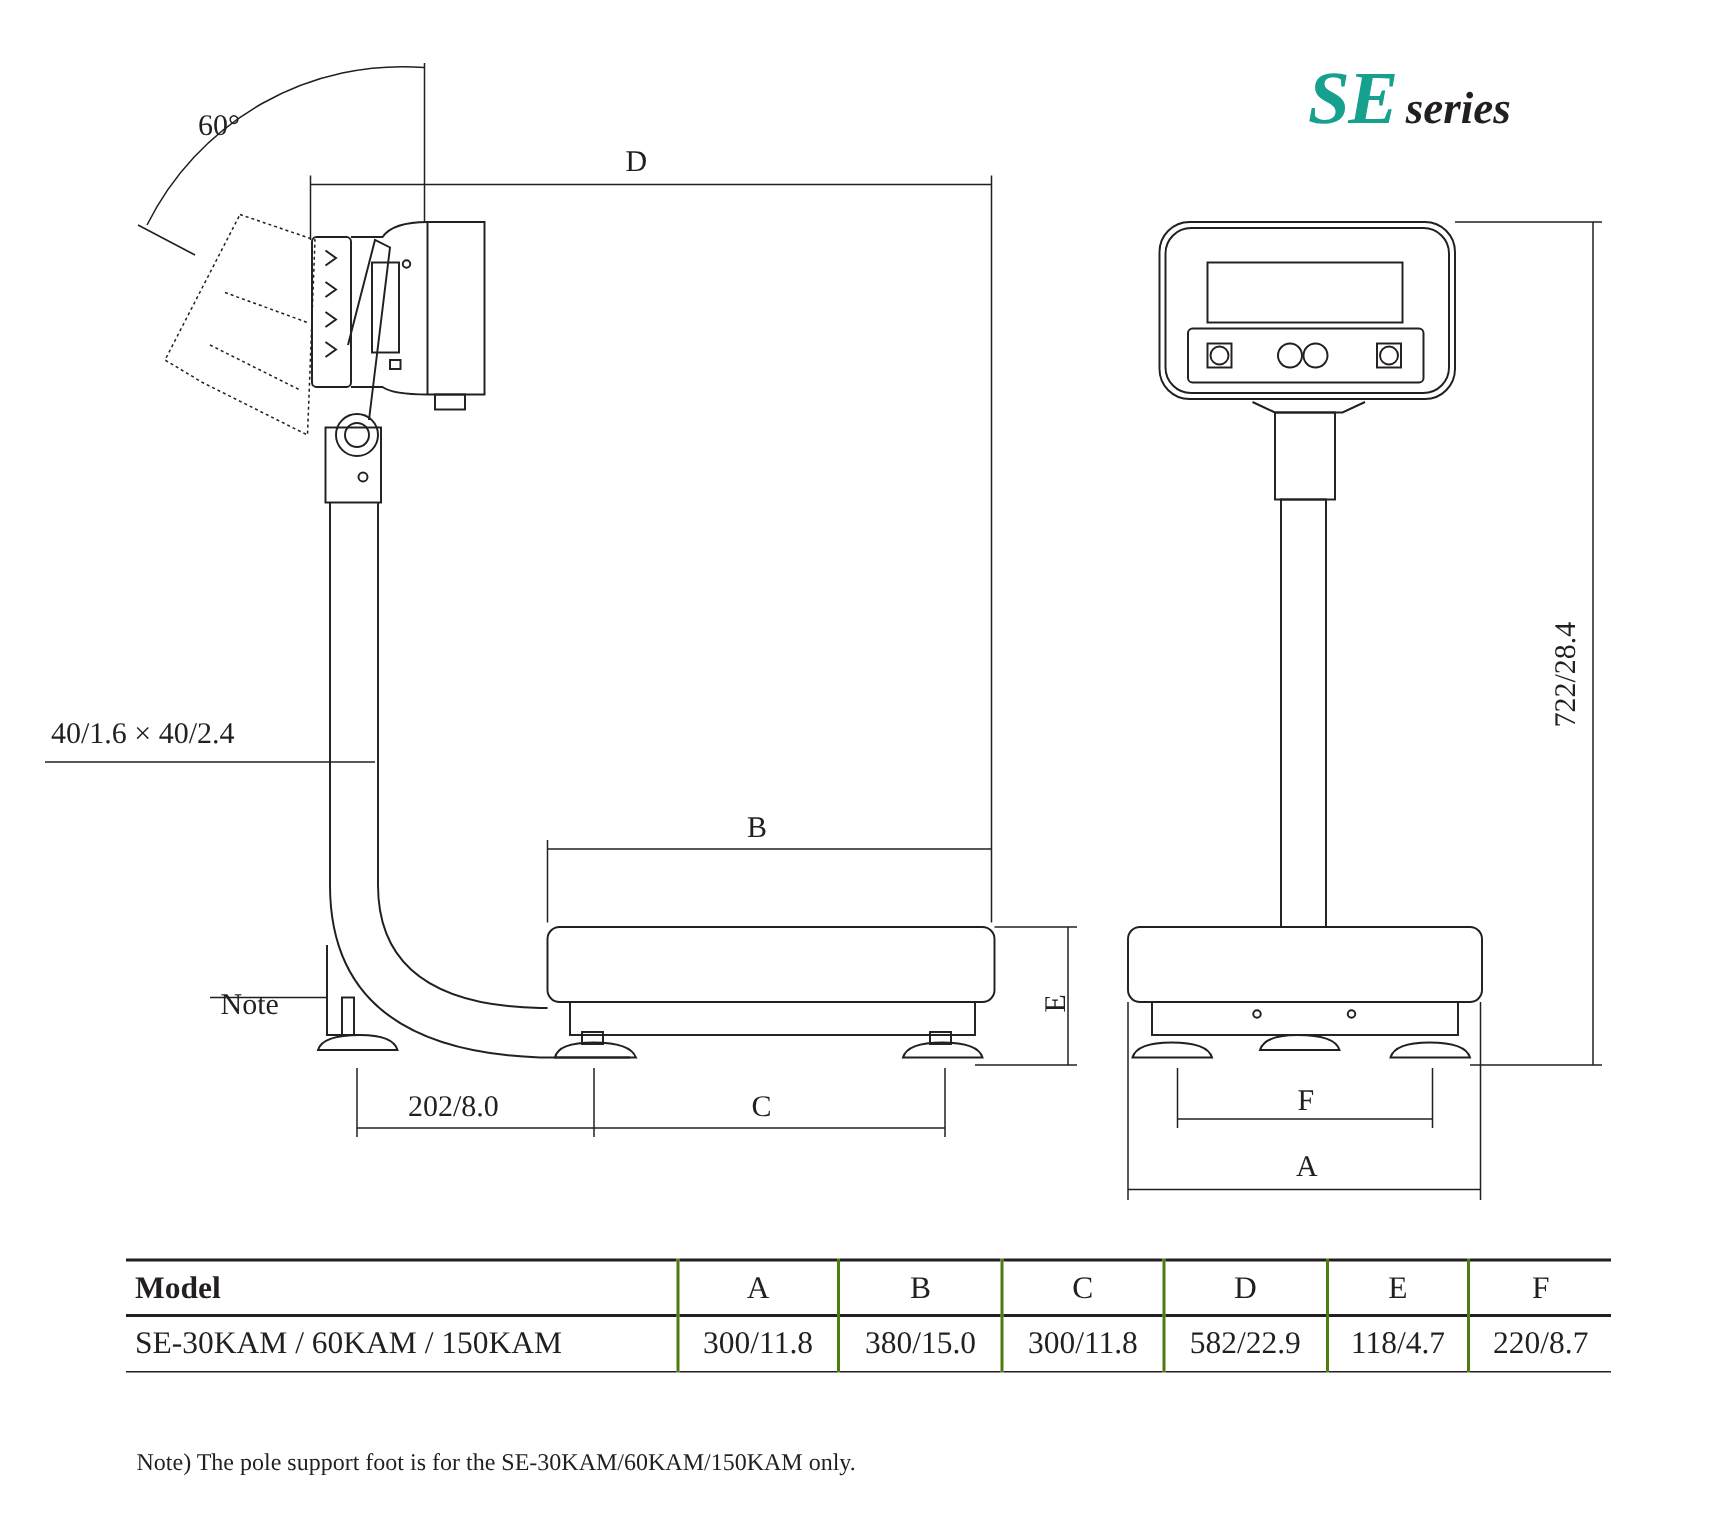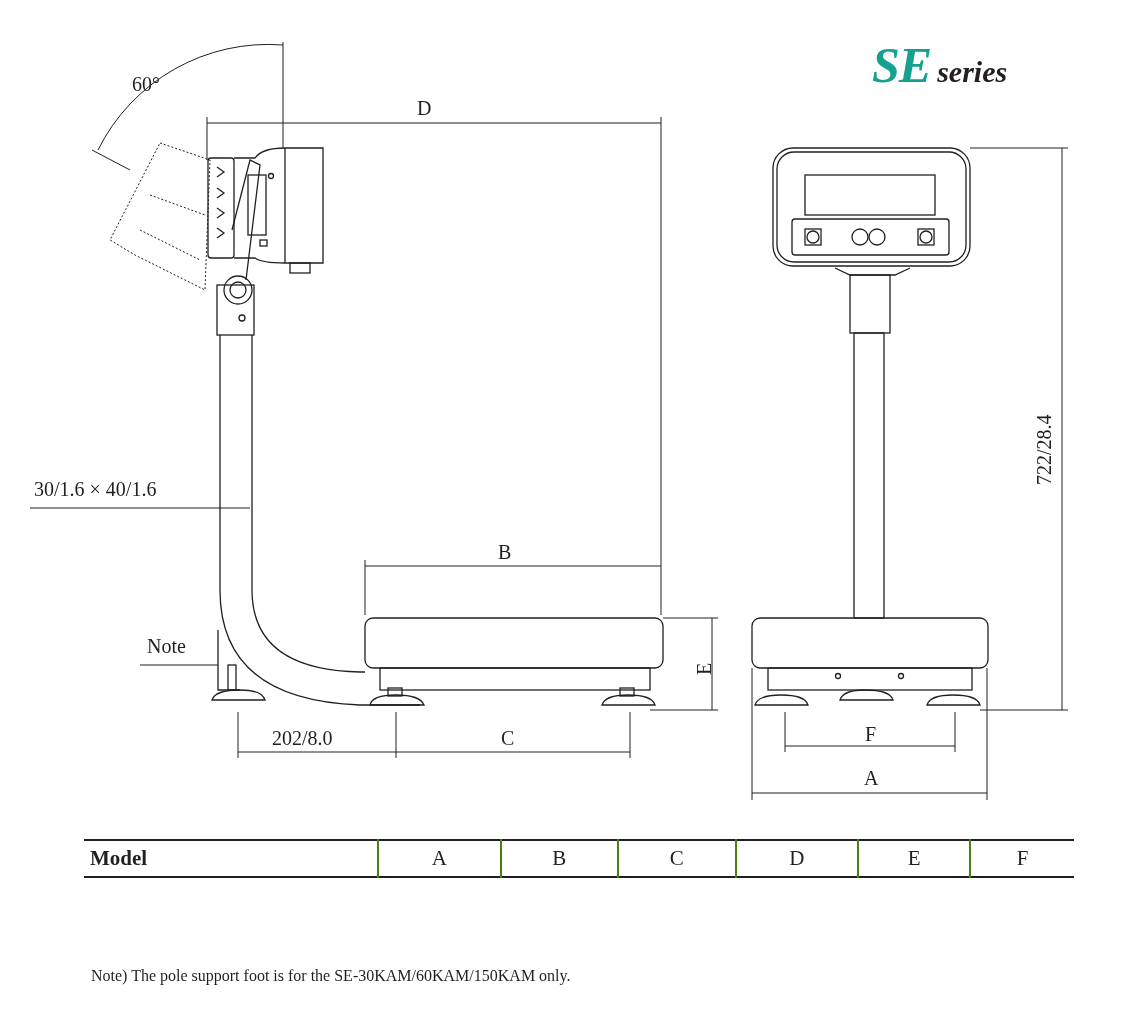--- a/index.html
+++ b/index.html
@@ -128,38 +128,47 @@
     <line x1="785" y1="746" x2="955" y2="746" stroke-width="1"></line>
 
     <line x1="752" y1="668" x2="752" y2="800" stroke-width="1"></line>
     <line x1="987" y1="668" x2="987" y2="800" stroke-width="1"></line>
     <line x1="752" y1="793" x2="987" y2="793" stroke-width="1"></line>
   </g>
 </svg>
 
 <span class="lbl" style="left:132px;top:62px;margin-top:12px;">60°</span>
 <span class="lbl" style="left:417px;top:98px;">D</span>
-<span class="lbl" style="left:34px;top:479px;">30/1.6 × 40/1.6</span>
+<span class="lbl" style="left:34px;top:479px;">40/1.6 × 40/2.4</span>
 <span class="lbl" style="left:498px;top:542px;">B</span>
-<span class="lbl" style="left:147px;top:636px;">Note</span>
+<span class="lbl" style="left:147px;top:660px;">Note</span>
 <span class="lbl vert" style="left:694px;top:675px;">E</span>
 <span class="lbl" style="left:272px;top:728px;">202/8.0</span>
 <span class="lbl" style="left:501px;top:728px;">C</span>
 
 <span class="lbl vert" style="left:1034px;top:485px;">722/28.4</span>
 <span class="lbl" style="left:865px;top:724px;">F</span>
 <span class="lbl" style="left:864px;top:768px;">A</span>
 
 <table class="spec">
   <tbody>
       <tr class="head">
     <th class="model">Model</th>
     <th>A</th>
     <th>B</th>
     <th>C</th>
     <th>D</th>
     <th>E</th>
     <th>F</th>
   </tr>
+  <tr class="r1">
+    <td class="model">SE-30KAM / 60KAM / 150KAM</td>
+    <td>300/11.8</td>
+    <td>380/15.0</td>
+    <td>300/11.8</td>
+    <td>582/22.9</td>
+    <td>118/4.7</td>
+    <td>220/8.7</td>
+  </tr>
 </tbody>
   </table>
 
 <div class="note">Note) The pole support foot is for the SE-30KAM/60KAM/150KAM only.</div>
 
 </body></html>

